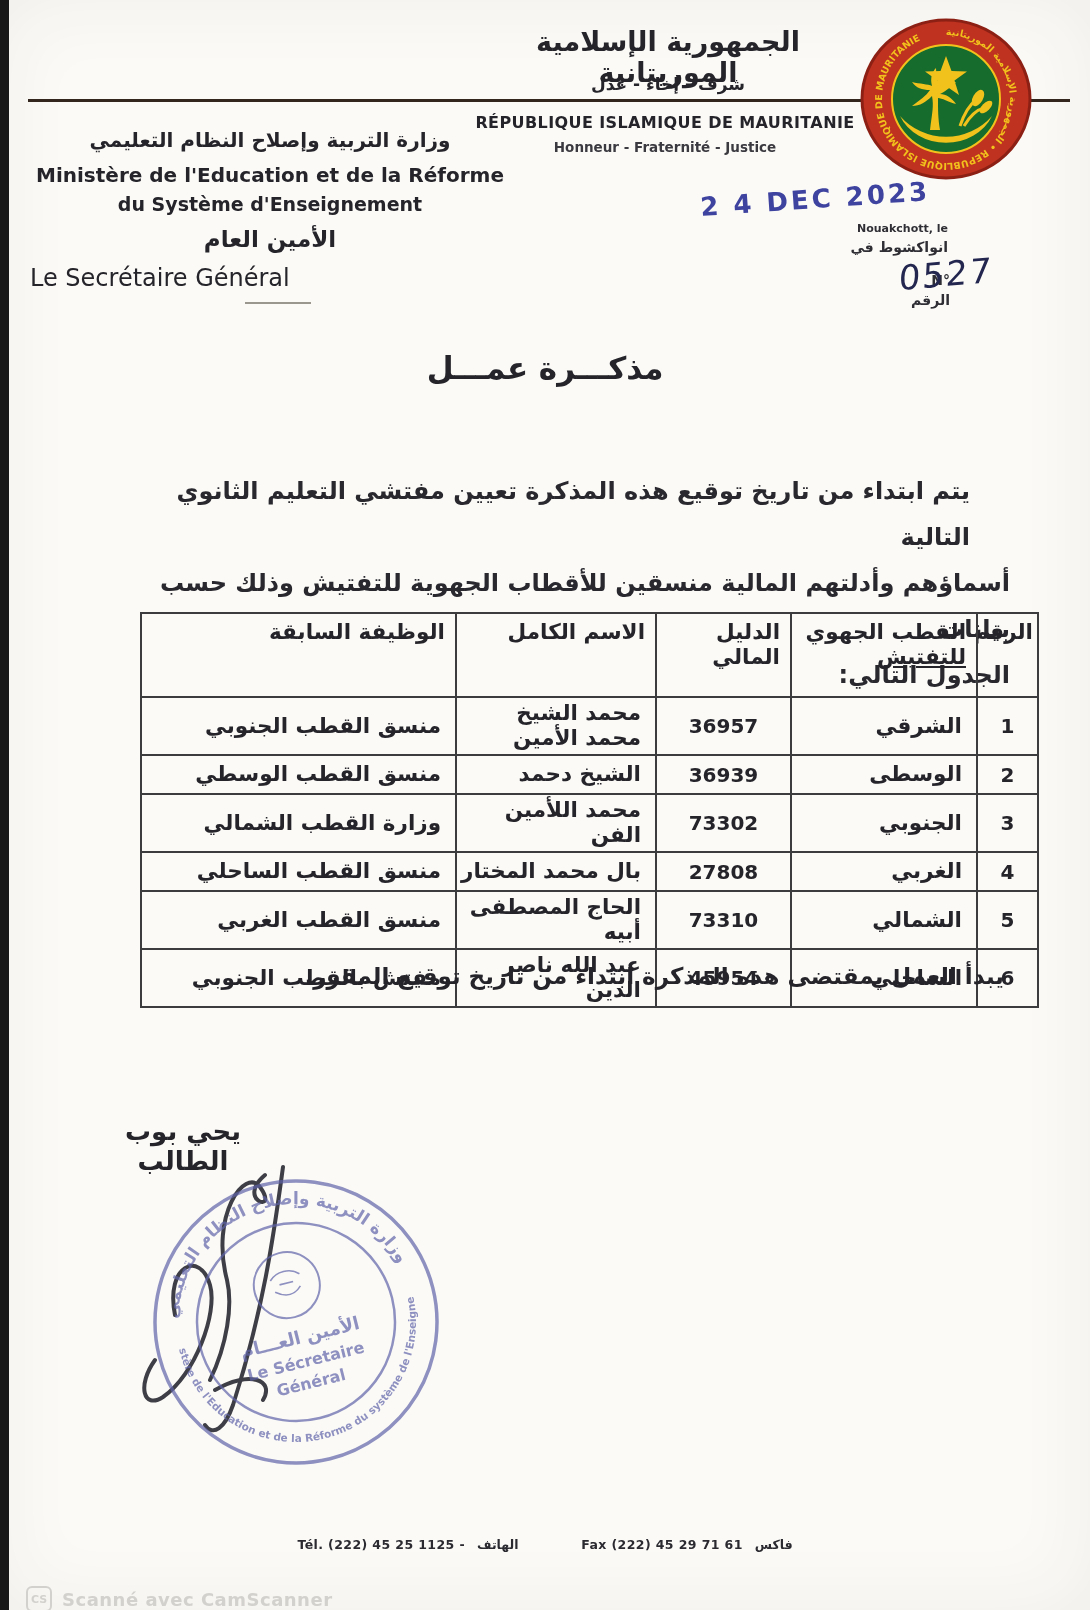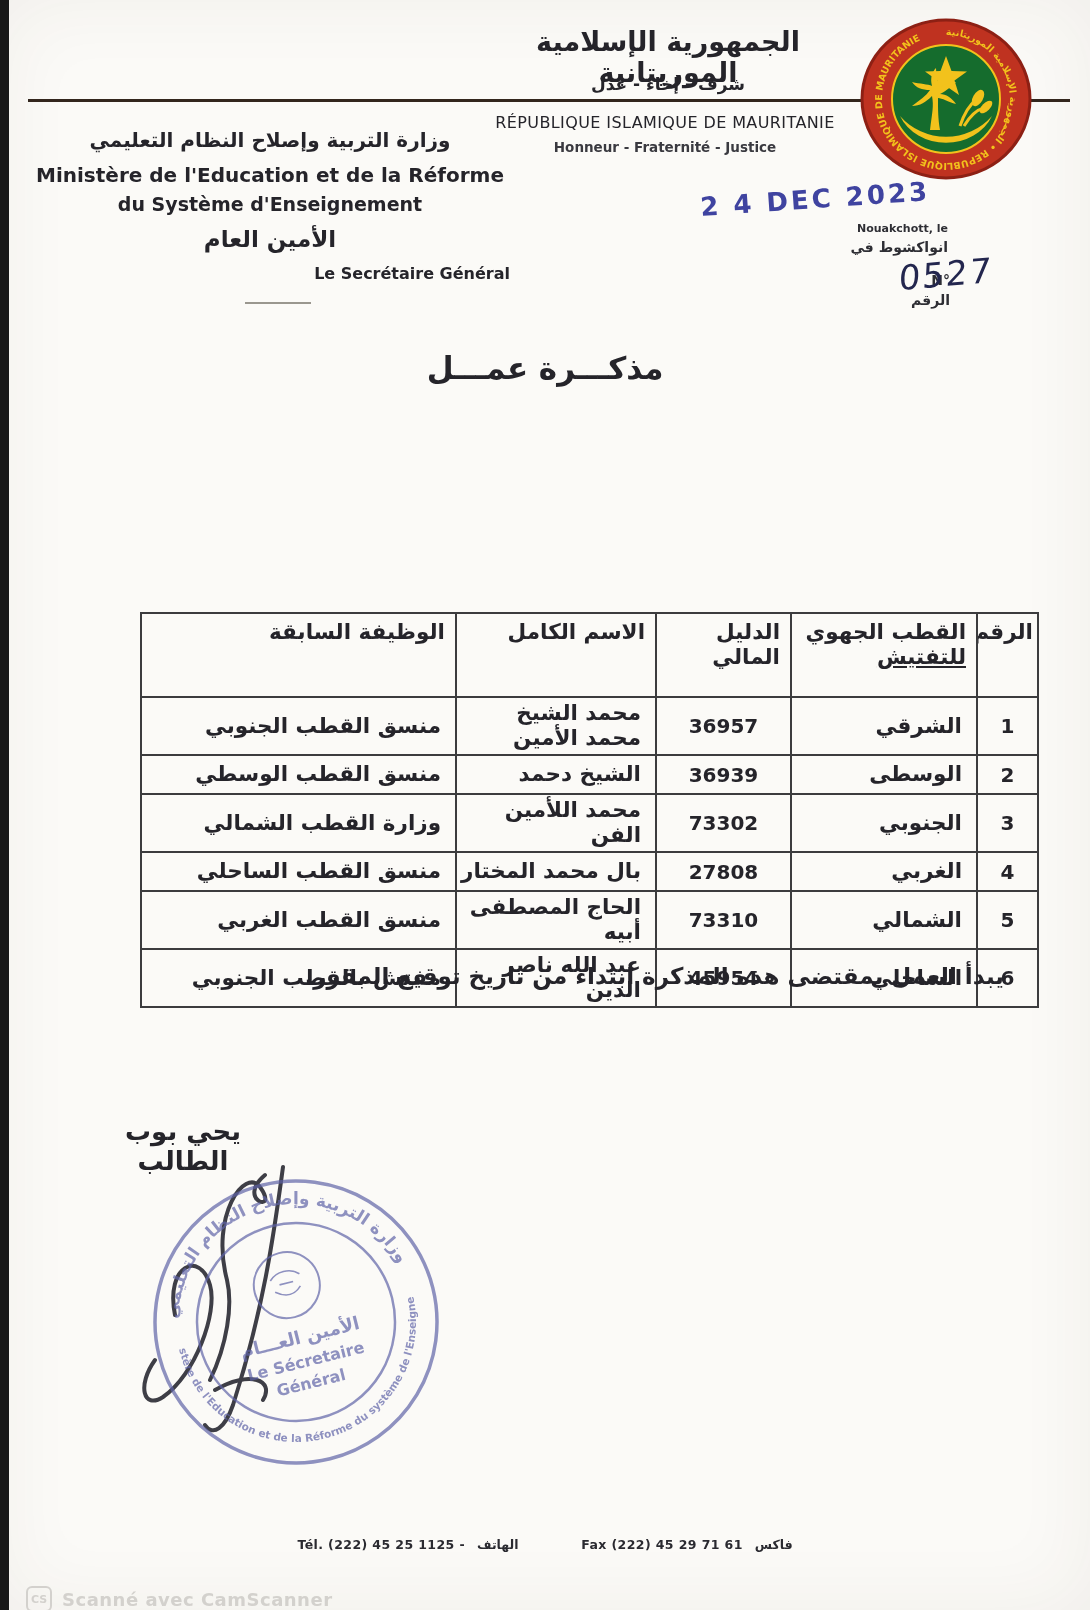--- a/index.html
+++ b/index.html
@@ -13,29 +13,29 @@
   .abs{ position:absolute; }
   .scan-edge{ left:0; top:0; width:9px; height:1610px; background:#181818; }
 
   
   .hdr-ar-name{ left:478px; top:26px; width:380px; text-align:center;
     font-weight:700; font-size:27px; letter-spacing:-1px; }
   .hdr-ar-motto{ left:478px; top:74px; width:380px; text-align:center;
     font-weight:700; font-size:17px; }
   .rule{ left:28px; top:99px; width:1042px; height:3px; background:#33261d; }
   .hdr-fr-name{ left:440px; top:113px; width:450px; text-align:center;
-    font-weight:400; font-size:16px; letter-spacing:.4px; }
+    font-weight:700; font-size:16px; letter-spacing:.4px; }
   .hdr-fr-motto{ left:440px; top:139px; width:450px; text-align:center;
     font-weight:700; font-size:13.5px; color:#3a3a40; }
 
   .min-ar { left:45px; top:128px; width:450px; text-align:center; font-weight:700; font-size:20px; }
   .min-fr1{ left:30px; top:163px; width:480px; text-align:center; font-weight:700; font-size:20px; }
   .min-fr2{ left:30px; top:193px; width:480px; text-align:center; font-weight:700; font-size:19px; }
   .office-ar{ left:30px; top:226px; width:480px; text-align:center; font-weight:700; font-size:23px; }
-  .office-fr{ left:30px; top:264px; width:480px; text-align:right; font-weight:700; font-size:16px; }
+  .office-fr{ left:30px; top:264px; width:480px; text-align:left; font-weight:400; font-size:24px; }
   .office-line{ left:245px; top:302px; width:66px; border-top:2px solid #9a978f; }
 
   .seal{ left:860px; top:18px; width:172px; height:162px; }
 
   
   .date-stamp{ left:700px; top:183px; width:260px; color:#3f43a0;
     font-weight:700; font-size:26px; letter-spacing:3px;
     transform:rotate(-4deg); }
   .ref-line{ display:flex; align-items:flex-end;flex-direction:column; }
   .nkt-line{ left:598px; top:222px; width:350px; }
@@ -135,20 +135,25 @@
   <div class="abs ref-line num-line">
     <span class="ref-fr nno">N°</span>
     <span class="blank">
       <span class="hand-number">0527</span>
     </span>
     <span class="ref-ar">الرقم</span>
   </div>
 
   <div class="abs doc-title">مذكـــرة عمـــل</div>
 
+  <div class="abs body-par">
+    <div class="l1">يتم ابتداء من تاريخ توقيع هذه المذكرة تعيين مفتشي التعليم الثانوي التالية</div>
+    <div>أسماؤهم وأدلتهم المالية منسقين للأقطاب الجهوية للتفتيش وذلك حسب بيانات</div>
+    <div>الجدول التالي:</div>
+  </div>
 
   <div class="abs memo-table-wrap">
     <table>
       <colgroup>
         <col style="width:61px">
           <col style="width:186px">
           <col style="width:135px">
           <col style="width:200px">
           <col style="width:315px">
       </colgroup>

